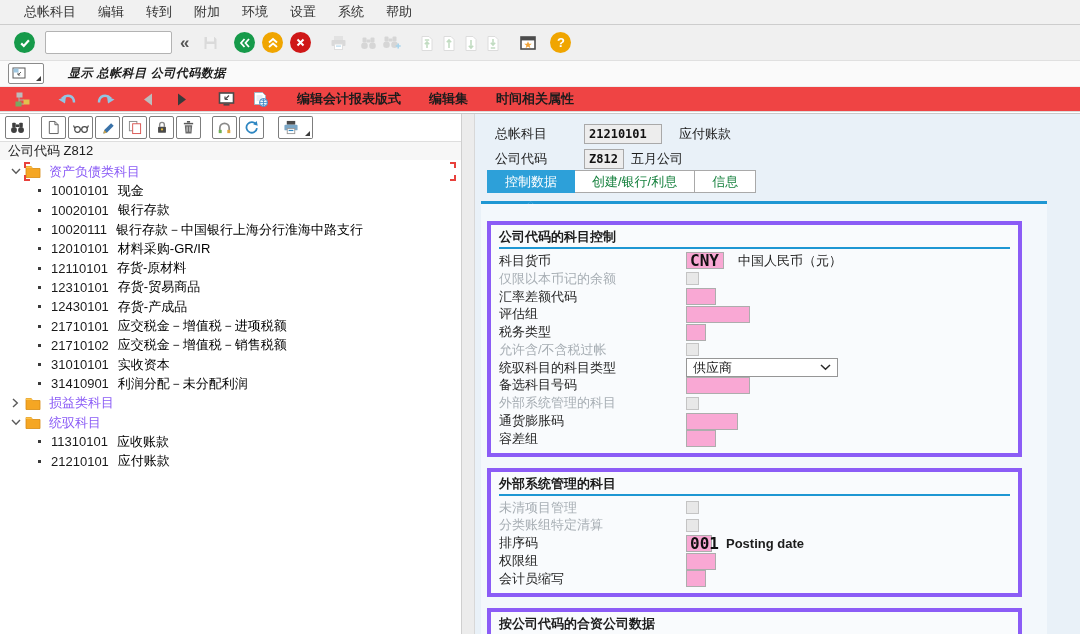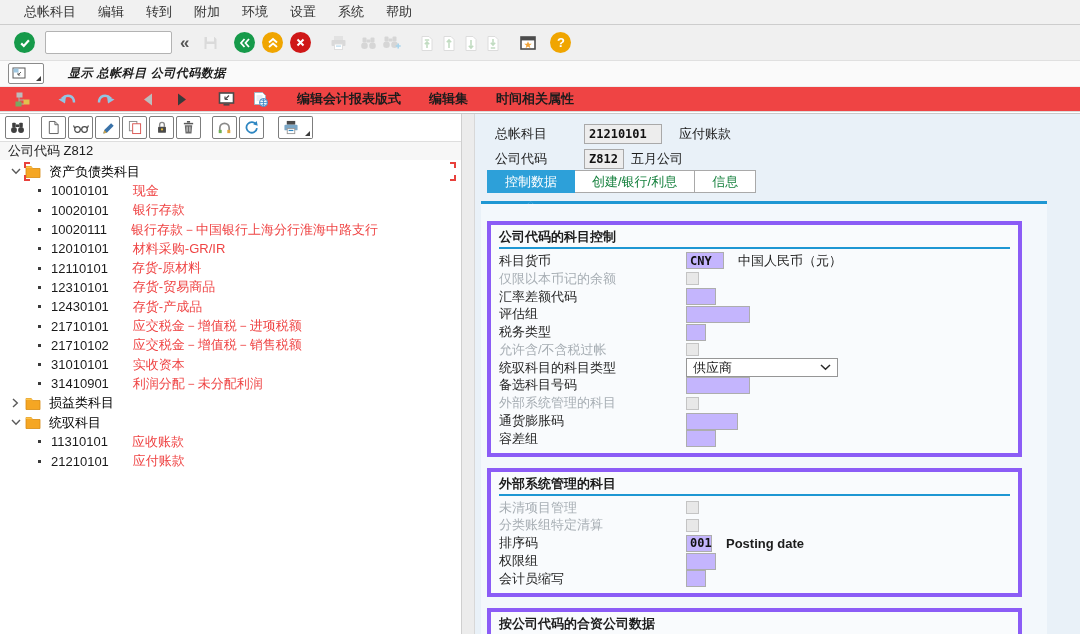--- a/index.html
+++ b/index.html
@@ -43,24 +43,24 @@
   .tcaretbox{width:12px;height:23px;border:1px solid #7d7d7d;border-left:none;border-radius:0 2px 2px 0;background:#fff;position:relative;margin-left:-2px}
   .tcaretbox .caret{position:absolute;right:2px;bottom:2px;width:0;height:0;border-left:5px solid transparent;border-bottom:5px solid #3c3c3c}
 
   .tree-header{height:19px;border-top:1px solid #dedede;display:flex;align-items:center;padding-left:8px;color:#1c1c1c;background:#f7f7f7}
   .tree{padding-top:2px}
   .trow{height:19.3px;display:flex;align-items:center;white-space:nowrap;position:relative;cursor:default}
   .trow.tf{padding-left:9px}
   .trow.tl{padding-left:38px}
   .tchev{width:13px;display:inline-flex;justify-content:center;margin-right:3px;flex:none}
   .tfold{margin-right:8px;flex:none;display:inline-flex}
-  .tflabel{color:#000000}
+  .tflabel{color:#8b5cf6}
   .bullet{width:3px;height:3px;background:#3a3a3a;margin-right:10px;flex:none}
   .tnum{color:#1a1a1a}
-  .tname{margin-left:24px;color:#ef4444}
+  .tname{margin-left:9px;color:#000000}
   .fc{position:absolute;width:6px;height:6px;pointer-events:none}
   .fc.tl{left:24px;top:0;border-left:2px solid #e8413c;border-top:2px solid #e8413c}
   .fc.bl{left:24px;bottom:0;border-left:2px solid #e8413c;border-bottom:2px solid #e8413c}
   .fc.tr{right:5px;top:0;border-right:2px solid #e8413c;border-top:2px solid #e8413c}
   .fc.br{right:5px;bottom:0;border-right:2px solid #e8413c;border-bottom:2px solid #e8413c}
 
   
   .dh-row{position:absolute;left:20px;display:flex;align-items:center}
   .dh-label{width:89px;color:#1c1c1c}
   .dh-value{height:20px;background:#ededed;border:1px solid #a9a9a9;display:flex;align-items:center;padding:0 4px;font-family:"DejaVu Sans Mono","Liberation Mono",monospace;font-size:12px;font-weight:bold;color:#111}
@@ -75,21 +75,21 @@
   .notch{position:absolute;top:2px;width:9px;height:9px;background:#f3f8fc;border-left:2px solid #1e97d3;border-top:2px solid #1e97d3;transform:rotate(45deg)}
 
   
   .tab-content{position:absolute;left:6px;right:33px;top:90px;bottom:0;background:#f3f8fc;padding:17px 25px 0 6px;overflow:hidden}
   .gbox{border:4px solid #8b5cf6;background:#f9fbfd;margin-bottom:11px;padding:3px 8px 5px 8px}
   .gtitle{font-weight:bold;color:#1c1c1c;padding:1px 0 2px 0;line-height:16px}
   .grule{height:2px;background:#1e97d3;margin-bottom:3px}
   .frow{display:flex;align-items:center;height:17.8px}
   .flabel{width:187px;flex:none;color:#1f1f1f}
   .flabel.dis{color:#a7aeb4}
-  .finput{height:17px;background:#c4b5fd;border:1px solid #adadad;display:flex;align-items:center;padding:0 3px;font-family:"DejaVu Sans Mono","Liberation Mono",monospace;font-size:12px;font-weight:bold;color:#111;flex:none}
+  .finput{height:17px;background:#f9a8d4;border:1px solid #adadad;display:flex;align-items:center;padding:0 3px;font-family:"DejaVu Sans Mono","Liberation Mono",monospace;font-size:16px;font-weight:bold;color:#111;flex:none}
   .fcheck{width:13px;height:13px;background:#e8e8e8;border:1px solid #c4c4c4;flex:none}
   .fselect{height:19px;background:#fff;border:1px solid #969696;display:flex;align-items:center;padding:0 6px;flex:none;justify-content:space-between}
   .fsuffix{margin-left:14px;color:#1c1c1c}
   .fsuffix.b{font-weight:bold}
 </style>
 </head>
 <body>
 
 <div class="screen">
 

